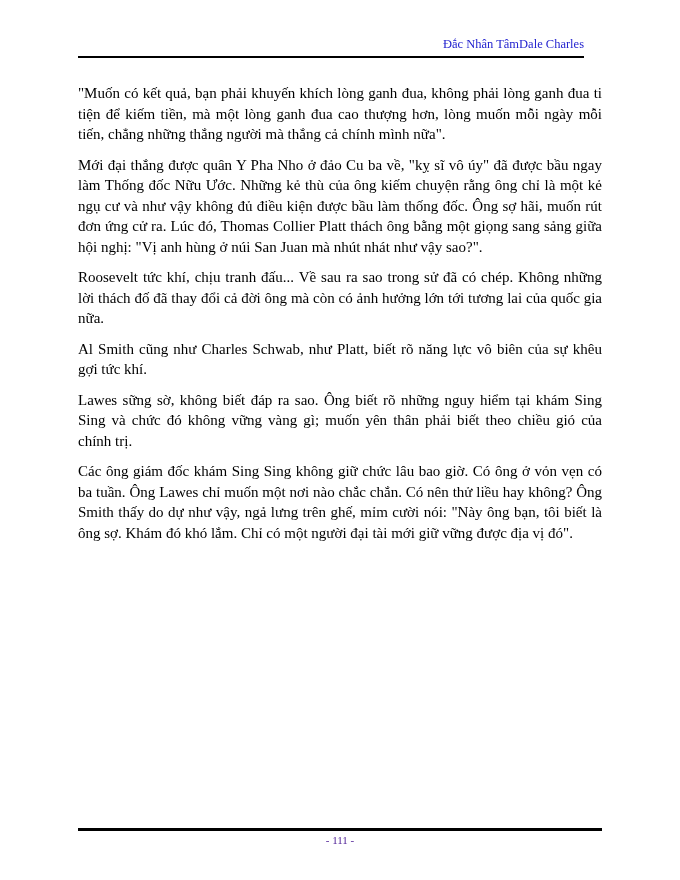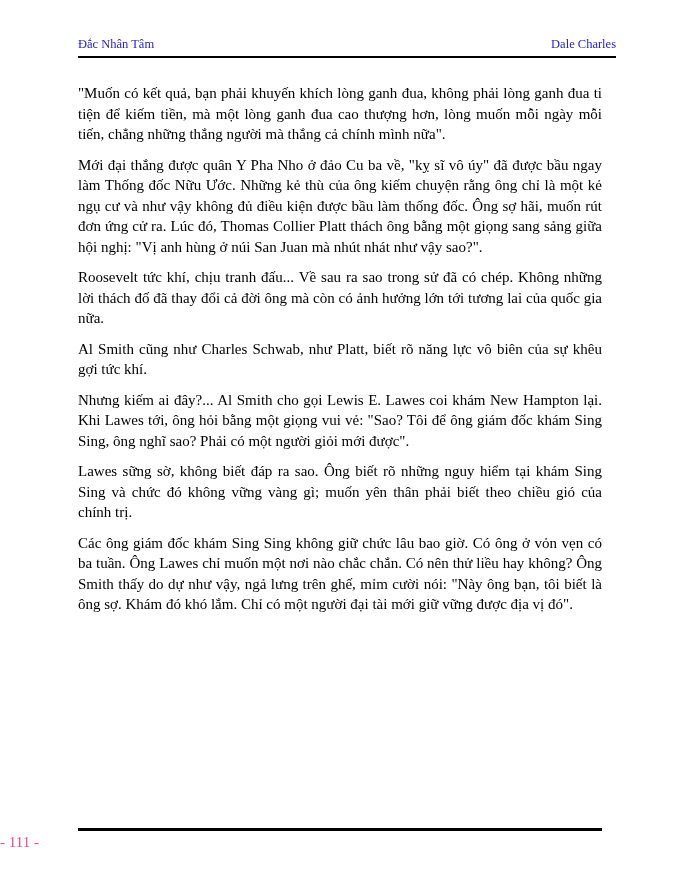--- a/index.html
+++ b/index.html
@@ -16,24 +16,24 @@
       color: #000000;
     }
     .page {
       position: absolute;
       inset: 0;
       background: #ffffff;
     }
     .page-header {
       position: absolute;
       left: 78px;
-      right: 64px;
+      right: 96px;
       top: 37px;
       display: flex;
-      justify-content: space-between;
+      justify-content: flex-end;
       align-items: flex-end;
       font-size: 12.5px;
       line-height: 15px;
       color: #2323CF;
       border-bottom: 2.5px solid #000000;
       padding-bottom: 4px;
     }
     .content {
       position: absolute;
       left: 78px;
@@ -54,40 +54,40 @@
       right: 78px;
       top: 828px;
       border-top: 3px solid #000000;
       height: 0;
     }
     .page-number {
       position: absolute;
       left: 0;
       right: 0;
       top: 834px;
-      font-size: 15px;
-      color: #ec4899;
+      text-align: center;
+      font-size: 11px;
+      color: #4c1d95;
     }
   </style>
 </head>
 <body>
 
 <div class="page">
 
   <div class="page-header">
     <span>Đắc Nhân Tâm</span>
     <span>Dale Charles</span>
   </div>
 
   <div class="content">
     <p>"Muốn có kết quả, bạn phải khuyến khích lòng ganh đua, không phải lòng ganh đua ti tiện để kiếm tiền, mà một lòng ganh đua cao thượng hơn, lòng muốn mỗi ngày mỗi tiến, chẳng những thắng người mà thắng cả chính mình nữa".</p>
     <p>Mới đại thắng được quân Y Pha Nho ở đảo Cu ba về, "kỵ sĩ vô úy" đã được bầu ngay làm Thống đốc Nữu Ước. Những kẻ thù của ông kiếm chuyện rằng ông chỉ là một kẻ ngụ cư và như vậy không đủ điều kiện được bầu làm thống đốc. Ông sợ hãi, muốn rút đơn ứng cử ra. Lúc đó, Thomas Collier Platt thách ông bằng một giọng sang sảng giữa hội nghị: "Vị anh hùng ở núi San Juan mà nhút nhát như vậy sao?".</p>
     <p>Roosevelt tức khí, chịu tranh đấu... Về sau ra sao trong sử đã có chép. Không những lời thách đố đã thay đổi cả đời ông mà còn có ảnh hưởng lớn tới tương lai của quốc gia nữa.</p>
     <p>Al Smith cũng như Charles Schwab, như Platt, biết rõ năng lực vô biên của sự khêu gợi tức khí.</p>
-    <p>Nhưng kiếm ai đây?... Al Smith cho gọi Lewis E. Lawes coi khám New Hampton lại. Khi Lawes tới, ông hỏi bằng một giọng vui vẻ: "Sao? Tôi để ông giám đốc khám Sing Sing, ông nghĩ sao? Phải có một người giỏi mới được".</p>
     <p>Lawes sững sờ, không biết đáp ra sao. Ông biết rõ những nguy hiểm tại khám Sing Sing và chức đó không vững vàng gì; muốn yên thân phải biết theo chiều gió của chính trị.</p>
     <p>Các ông giám đốc khám Sing Sing không giữ chức lâu bao giờ. Có ông ở vỏn vẹn có ba tuần. Ông Lawes chỉ muốn một nơi nào chắc chắn. Có nên thử liều hay không? Ông Smith thấy do dự như vậy, ngả lưng trên ghế, mỉm cười nói: "Này ông bạn, tôi biết là ông sợ. Khám đó khó lắm. Chỉ có một người đại tài mới giữ vững được địa vị đó".</p>
   </div>
 
   <div class="footer-rule"></div>
   <div class="page-number">- 111 -</div>
 
 </div>
 
 </body></html>

